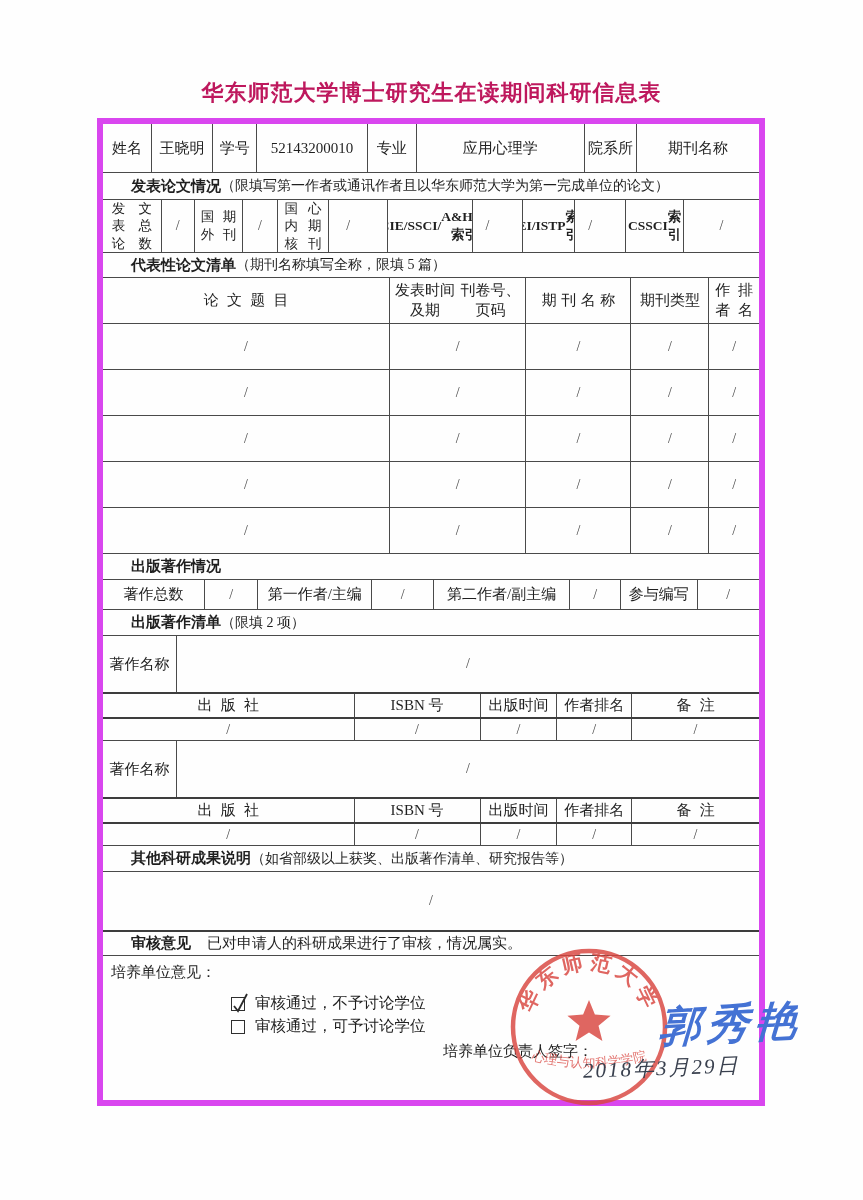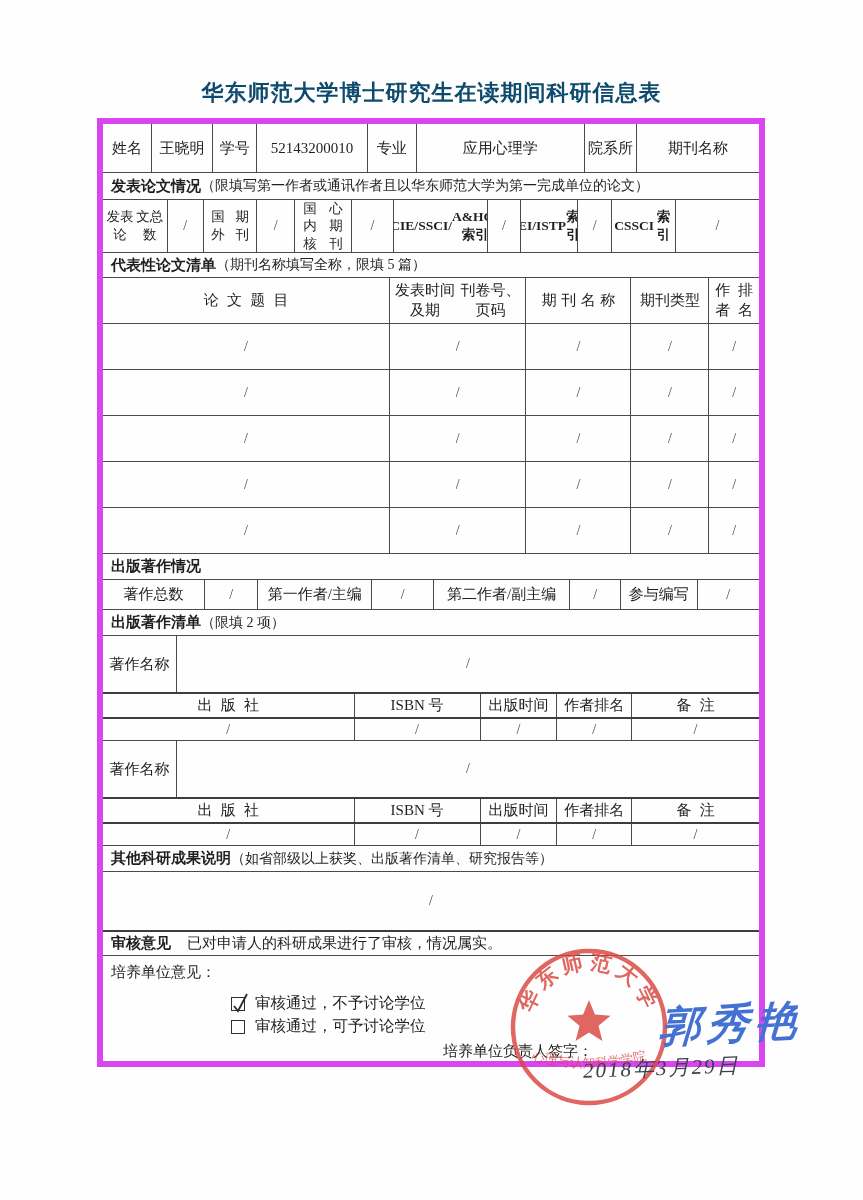--- a/index.html
+++ b/index.html
@@ -1,43 +1,43 @@
 <!DOCTYPE html>
 <html><head>
 <meta charset="utf-8">
 <style>
   html,body{margin:0;padding:0;background:#ffffff;}
   .page{position:relative;width:863px;height:1200px;background:#fefefe;overflow:hidden;
         font-family:"Liberation Serif","DejaVu Serif",serif;color:#1f1f1f;}
   .title{position:absolute;top:78px;left:0;width:100%;text-align:center;
-         font-size:22px;font-weight:bold;letter-spacing:1px;color:#0c4a6e;}
+         font-size:22px;font-weight:bold;letter-spacing:1px;color:#be185d;}
   .form{position:absolute;left:97px;top:118px;width:668px;border:6px solid #d946ef;
         box-sizing:border-box;background:transparent;}
   .row{display:flex;border-top:1px solid #4a4a4a;box-sizing:border-box;}
   .form > .row:first-child{border-top:none;}
   .bt2{border-top-width:2px;border-top-color:#3d3d3d;}
   .c{border-left:1px solid #4a4a4a;box-sizing:border-box;display:flex;
      align-items:center;justify-content:center;text-align:center;font-size:15px;
      padding:1px 2px;overflow:hidden;}
   .row > .c:first-child{border-left:none;}
   .left{justify-content:flex-start;text-align:left;padding-left:8px;}
   .col2{flex-direction:row;line-height:1.3;}
-  .bold{font-weight:bold;}
+  .bold{font-weight:bold;margin-left:20px;}
   .note{font-weight:normal;font-size:14px;}
   .slash{color:#4a4a4a;font-size:14px;}
   .sm{font-size:13.5px;}
   .sp3{letter-spacing:0.3em;text-indent:0.3em;}
   .sp6{letter-spacing:0.55em;text-indent:0.55em;}
   
   .h-info{height:48px;} .h-sec1{height:27px;} .h-counts{height:53px;}
   .h-sec2{height:25px;} .h-phead{height:46px;} .h-prow{height:46px;}
   .h-sec3{height:26px;} .h-bcounts{height:30px;} .h-sec4{height:26px;}
   .h-bname{height:57px;} .h-bcols{height:25px;} .h-bvals{height:23px;}
   .h-sec5{height:26px;} .h-other{height:59px;} .h-review{height:25px;}
-  .h-unit{height:106px;}
+  .h-unit{height:145px;}
   
   .r-info>:nth-child(1){width:7.3%}.r-info>:nth-child(2){width:9.3%}
   .r-info>:nth-child(3){width:6.8%}.r-info>:nth-child(4){width:16.8%}
   .r-info>:nth-child(5){width:7.5%}.r-info>:nth-child(6){width:25.6%}
   .r-info>:nth-child(7){width:8.0%}.r-info>:nth-child(8){width:18.7%}
   .r-counts>:nth-child(1){width:9.7%}.r-counts>:nth-child(2){width:5.5%}
   .r-counts>:nth-child(3){width:8.2%}.r-counts>:nth-child(4){width:5.7%}
   .r-counts>:nth-child(5){width:8.7%}.r-counts>:nth-child(6){width:6.4%}
   .r-counts>:nth-child(7){width:14.4%}.r-counts>:nth-child(8){width:4.9%}
   .r-counts>:nth-child(9){width:8.8%}.r-counts>:nth-child(10){width:5.2%}

